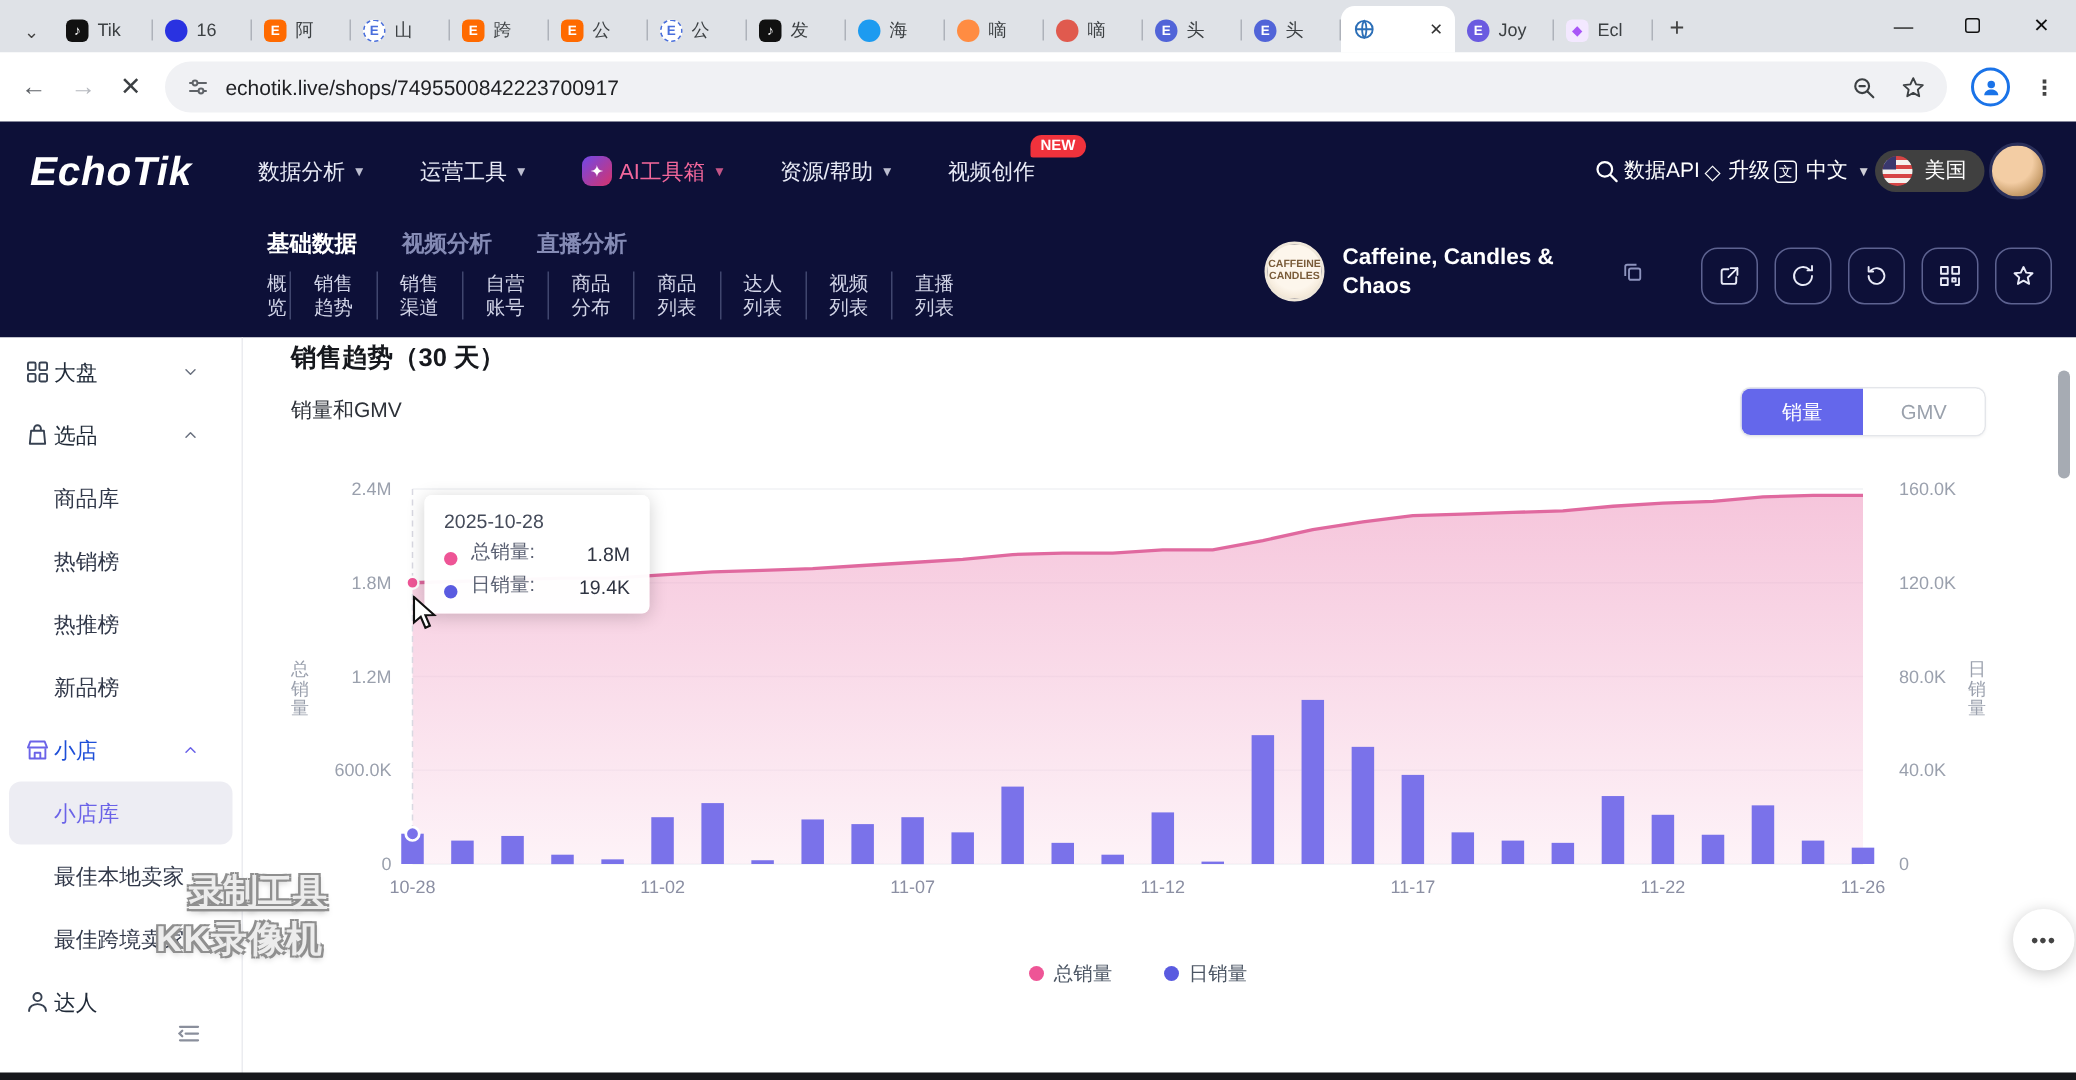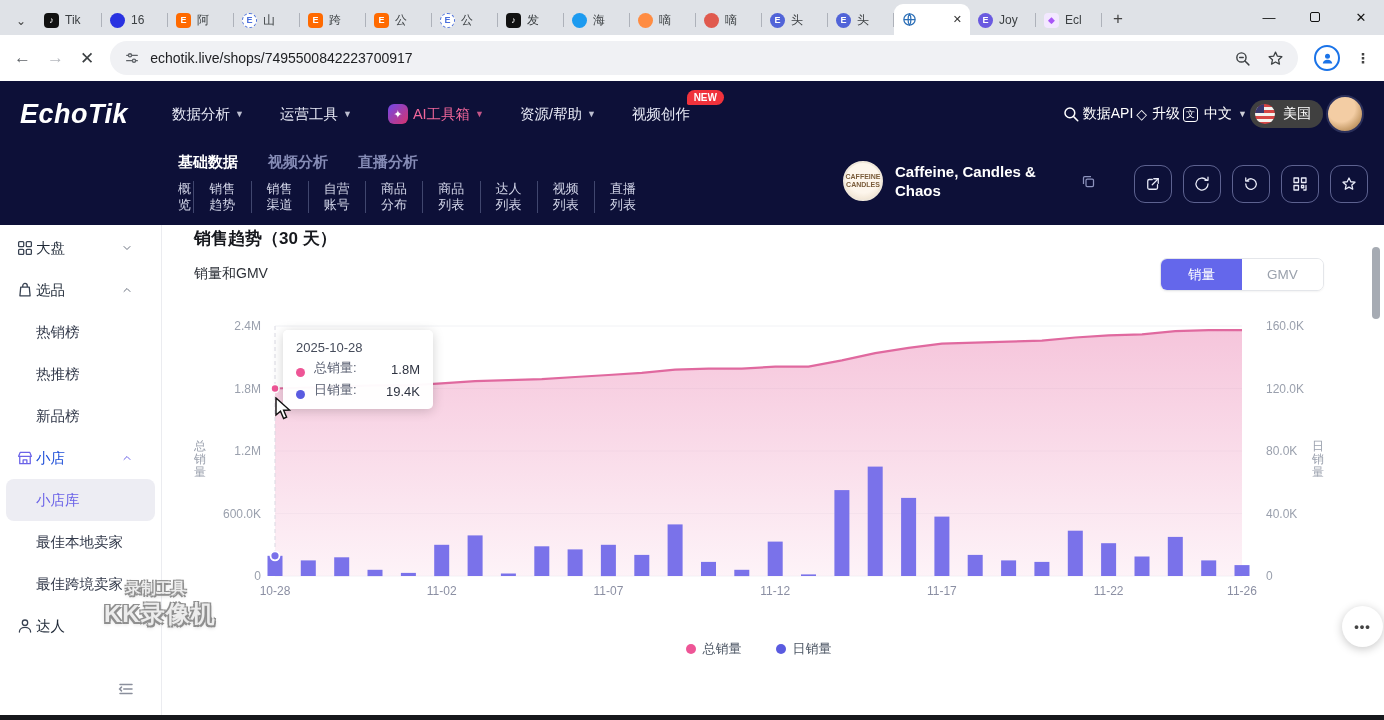--- a/index.html
+++ b/index.html
@@ -96,21 +96,21 @@
   .tooltip { position:absolute; left:121px; top:105px; width:150px; background:rgba(255,255,255,.97); border-radius:5px; box-shadow:0 2px 12px rgba(0,0,0,.18); padding:10px 13px; z-index:5; }
   .tt-date { font-size:13px; color:#454b5a; }
   .tt-row { display:flex; align-items:flex-end; margin-top:4px; font-size:13px; }
   .tt-dot { width:9px; height:9px; border-radius:50%; }
   .tt-lbl { margin-left:9px; color:#5a6072; }
   .tt-val { margin-left:auto; color:#2f3442; }
   .cursor { position:absolute; left:112px; top:172px; z-index:6; }
 
   .watermark { position:absolute; left:104px; top:579px; z-index:9; color:#ececec; font-weight:800;
     text-shadow:-1.5px -1.5px 0 #8f8f8f,1.5px -1.5px 0 #8f8f8f,-1.5px 1.5px 0 #8f8f8f,1.5px 1.5px 0 #8f8f8f,0 2px 4px rgba(0,0,0,.25); }
-  .wm1 { font-size:15px; padding-left:22px; }
+  .wm1 { font-size:23px; padding-left:22px;text-decoration:underline; }
   .wm2 { font-size:24px; letter-spacing:1px; }
 
   .page-scrollbar { position:absolute; left:1372px; top:247px; width:8px; height:72px; background:#a6abb3; border-radius:4px; }
   .more-fab { position:absolute; left:1342px; top:606px; width:41px; height:41px; border-radius:50%; background:#fff; box-shadow:0 2px 10px rgba(0,0,0,.22); display:flex; align-items:center; justify-content:center; color:#444; font-weight:800; letter-spacing:1px; font-size:13px; cursor:pointer; }
   .bottom-strip { position:absolute; left:0; bottom:0; width:1384px; height:5px; background:#17181c; }
 </style>
 </head>
 <body>
 
 <div class="screen">
@@ -374,20 +374,24 @@
      <svg class="ic" viewBox="0 0 24 24">
               <g fill="none" stroke="currentColor" stroke-width="1.7" stroke-linejoin="round">
                 <path d="M6.3 8.2h11.4l1.1 11.6H5.2z"></path>
                 <path d="M9 8V6.3a3 3 0 0 1 6 0V8"></path>
               </g>
             </svg>
      <span class="lbl">选品</span>
             <svg class="chev" viewBox="0 0 24 24">
               <path d="M6 15l6-6 6 6" fill="none" stroke="currentColor" stroke-width="2" stroke-linecap="round" stroke-linejoin="round"></path>
             </svg>
+   </div>
+          <div class="side-item indent">
+
+     <span class="lbl">商品库</span>
    </div>
           <div class="side-item indent">
 
      <span class="lbl">热销榜</span>
    </div>
           <div class="side-item indent">
 
      <span class="lbl">热推榜</span>
    </div>
           <div class="side-item indent">

